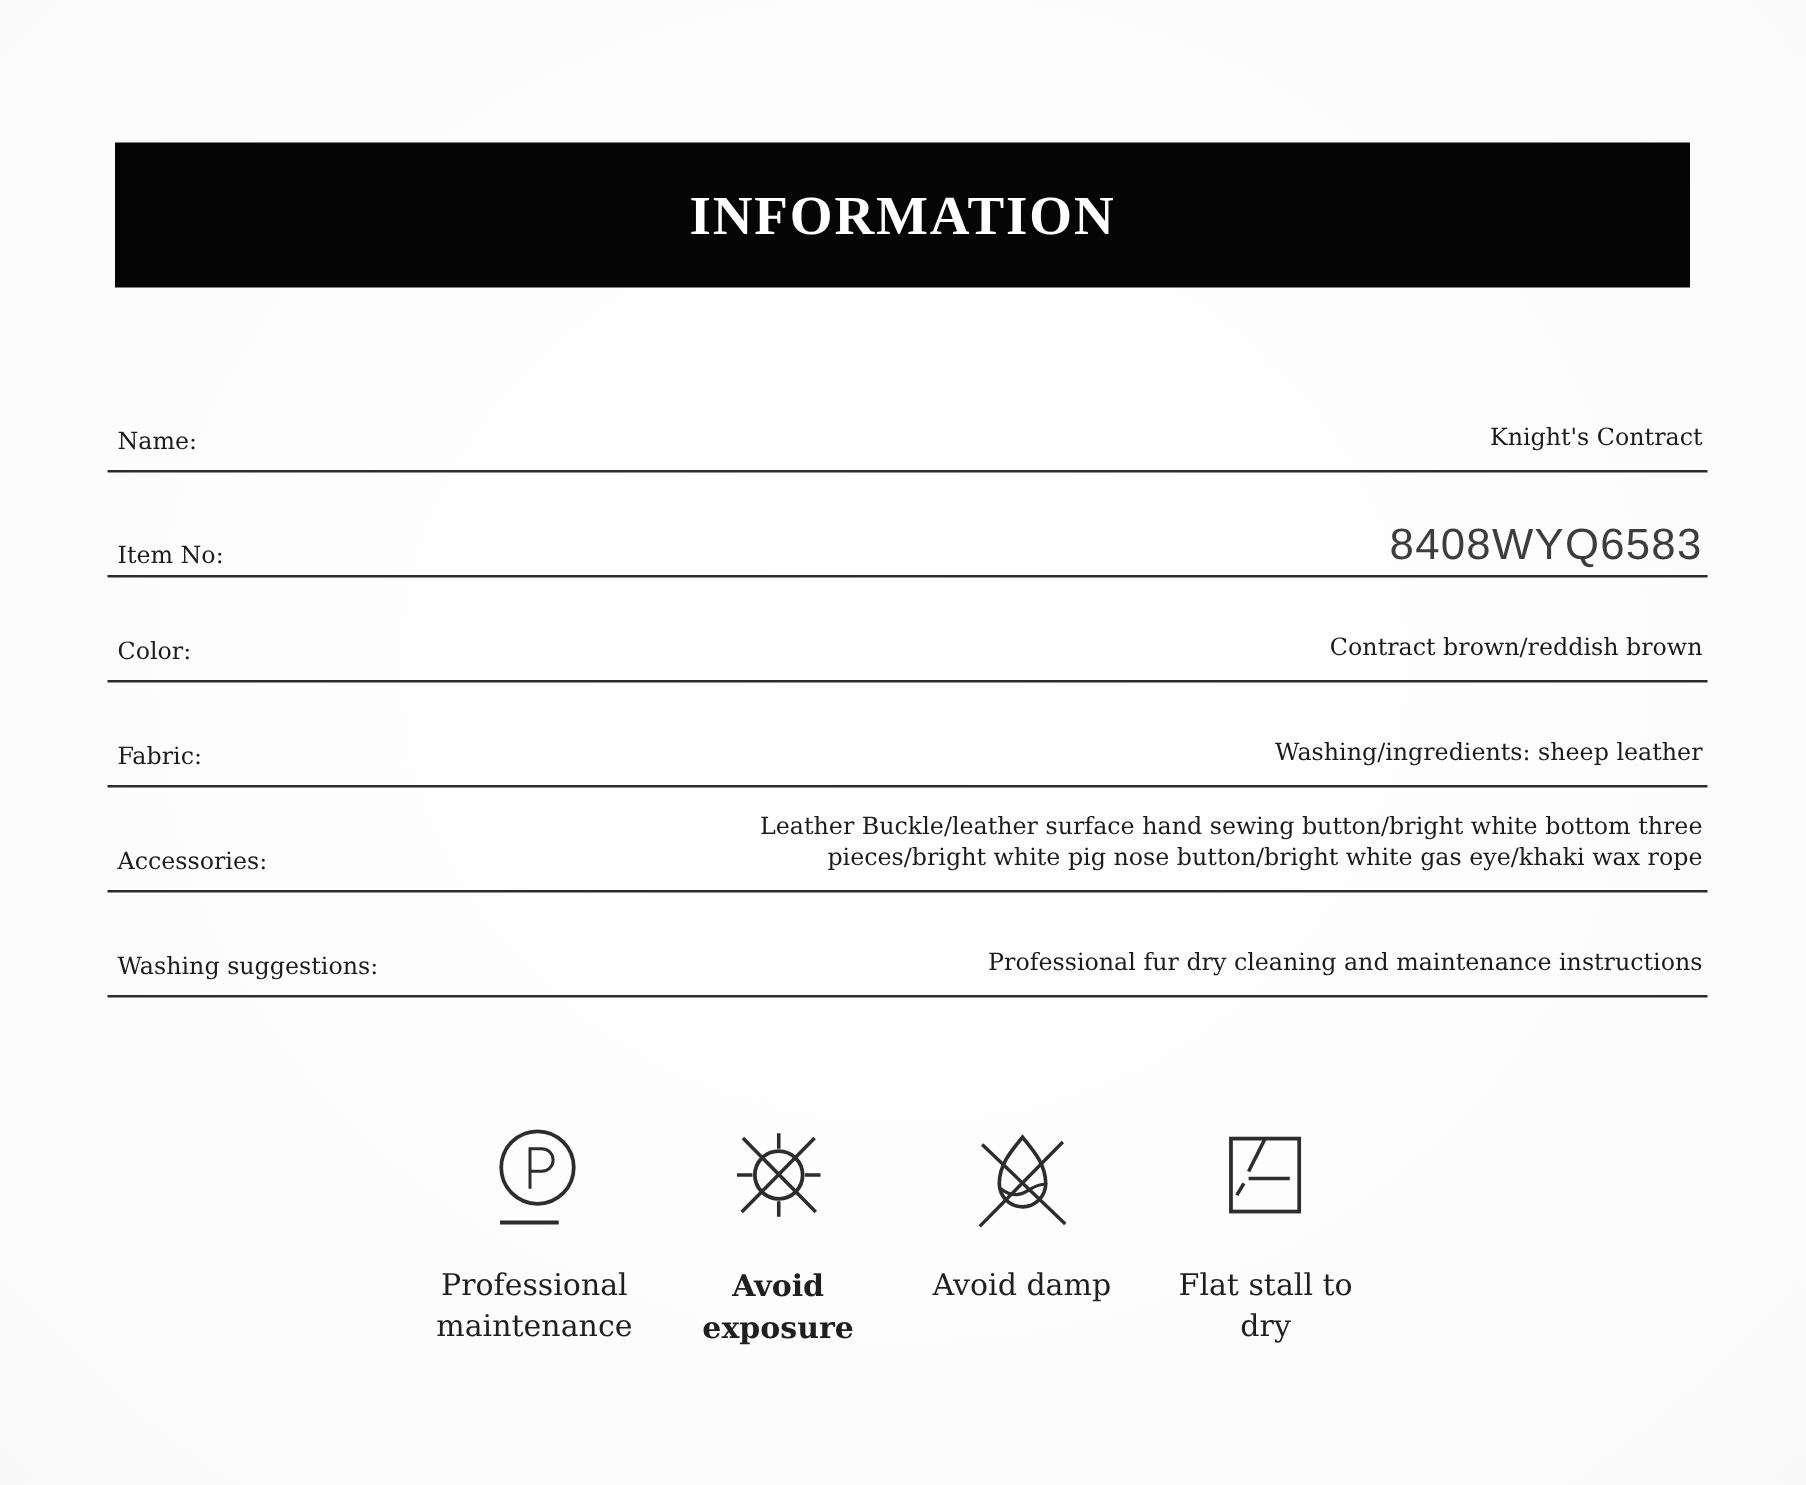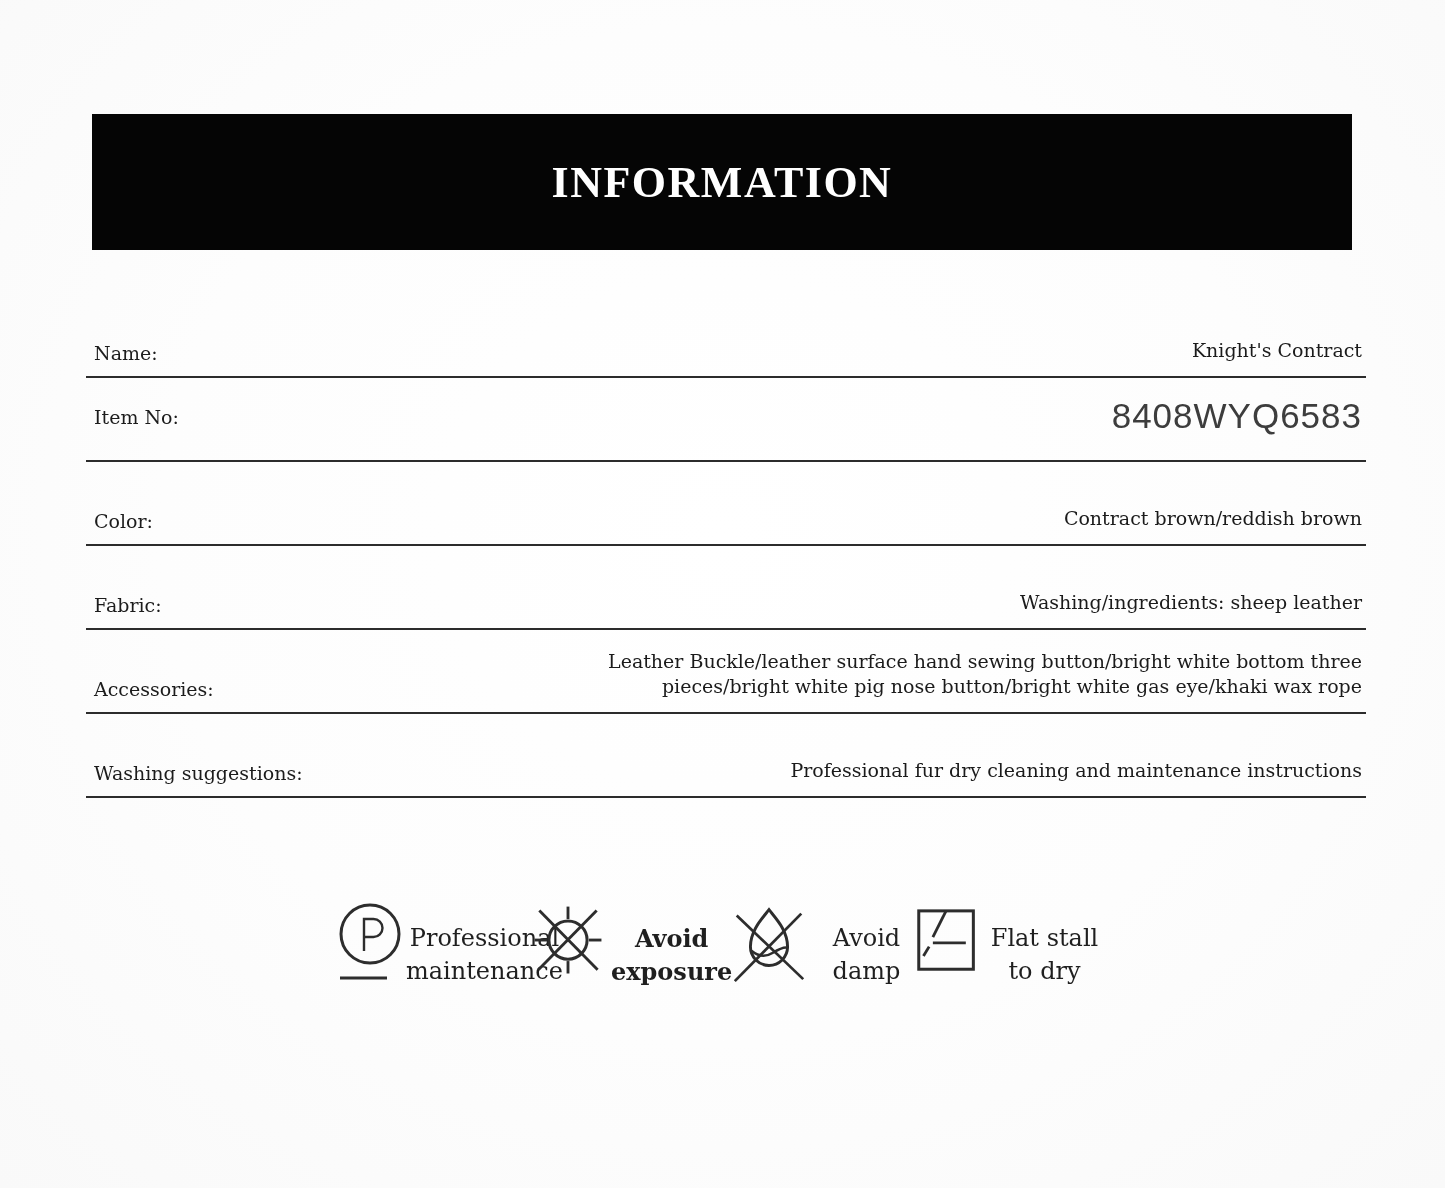--- a/index.html
+++ b/index.html
@@ -12,21 +12,21 @@
     height: 1188px;
     overflow: hidden;
     background: radial-gradient(ellipse at 50% 45%, #ffffff 0%, #fdfdfd 55%, #f9f9f9 100%);
     color: #1c1c1c;
   }
 
   
   .banner {
     position: absolute;
     left: 92px; top: 114px;
-    width: 1260px; height: 136px;
+    width: 1260px; height: 116px;
     background: #050505;
     display: flex; align-items: center; justify-content: center;
   }
   .banner h1 {
     color: #ffffff;
     font-family: "Liberation Serif", "DejaVu Serif", serif;
     font-weight: 700;
     font-size: 44px;
     letter-spacing: 1.5px;
   }
@@ -51,42 +51,42 @@
     white-space: nowrap;
     flex-shrink: 0;
   }
   .info-value {
     font-size: 19px;
     color: #1b1b1b;
     text-align: right;
     max-width: 780px;
     line-height: 1.35;
   }
-  .info-row:nth-child(2) { padding-bottom: 5px; align-items: center; }
+  .info-row:nth-child(2) { padding-bottom: 5px; }
   .value-itemno {
     font-family: "Liberation Sans", "DejaVu Sans", sans-serif;
     font-weight: 300;
     font-size: 35px;
     letter-spacing: 1px;
     color: #3d3d3d;
     line-height: 1.05;
   }
 
   
   .care {
     position: absolute;
     left: 330px; top: 896px;
     width: 780px;
     display: flex;
   }
   .care-col {
     width: 195px;
     display: flex;
-    flex-direction: row;
-    align-items: flex-start;
+    flex-direction: column;
+    align-items: center;
   }
   .care-icon-box {
     height: 90px;
     display: flex;
     align-items: center;
     justify-content: center;
   }
   .care-icon-box svg { display: block; }
   .care-label {
     margin-top: 26px;

